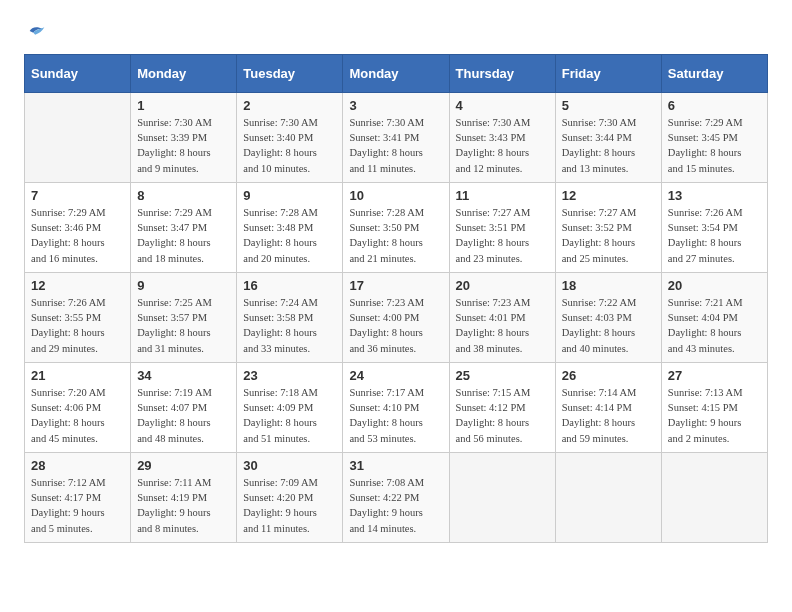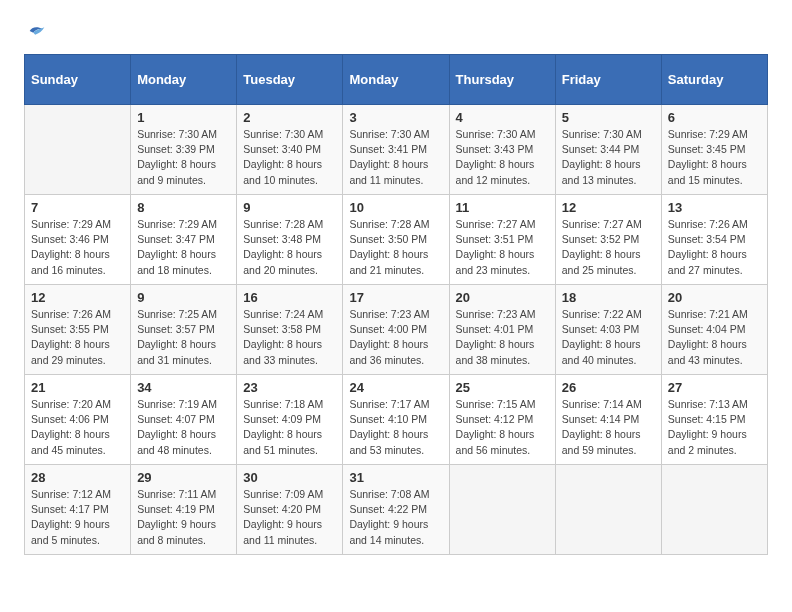--- a/index.html
+++ b/index.html
@@ -53,21 +53,21 @@
     table {
       width: 100%;
       border-collapse: collapse;
       table-layout: fixed;
     }
     thead tr th {
       background-color: #3a6db5;
       color: #fff;
       font-size: 13px;
       font-weight: bold;
-      padding: 17px 6px;
+      padding: 11px 6px;
       text-align: left;
       border: 1px solid #2d5a9a;
     }
     tbody tr td {
       vertical-align: top;
       border: 1px solid #ccc;
       padding: 5px 6px;
       min-height: 80px;
       height: 90px;
       background: #fff;
@@ -84,20 +84,21 @@
       font-size: 13px;
       font-weight: bold;
       color: #333;
       display: block;
       margin-bottom: 2px;
     }
     .day-info {
       font-size: 10.5px;
       color: #444;
       line-height: 1.45;
+      font-family: Liberation Serif, serif;
     }
     .empty-cell {
       background: #f5f5f5 !important;
     }
   </style>
 </head>
 <body>
 
 <div class="header">
   <div class="logo">

